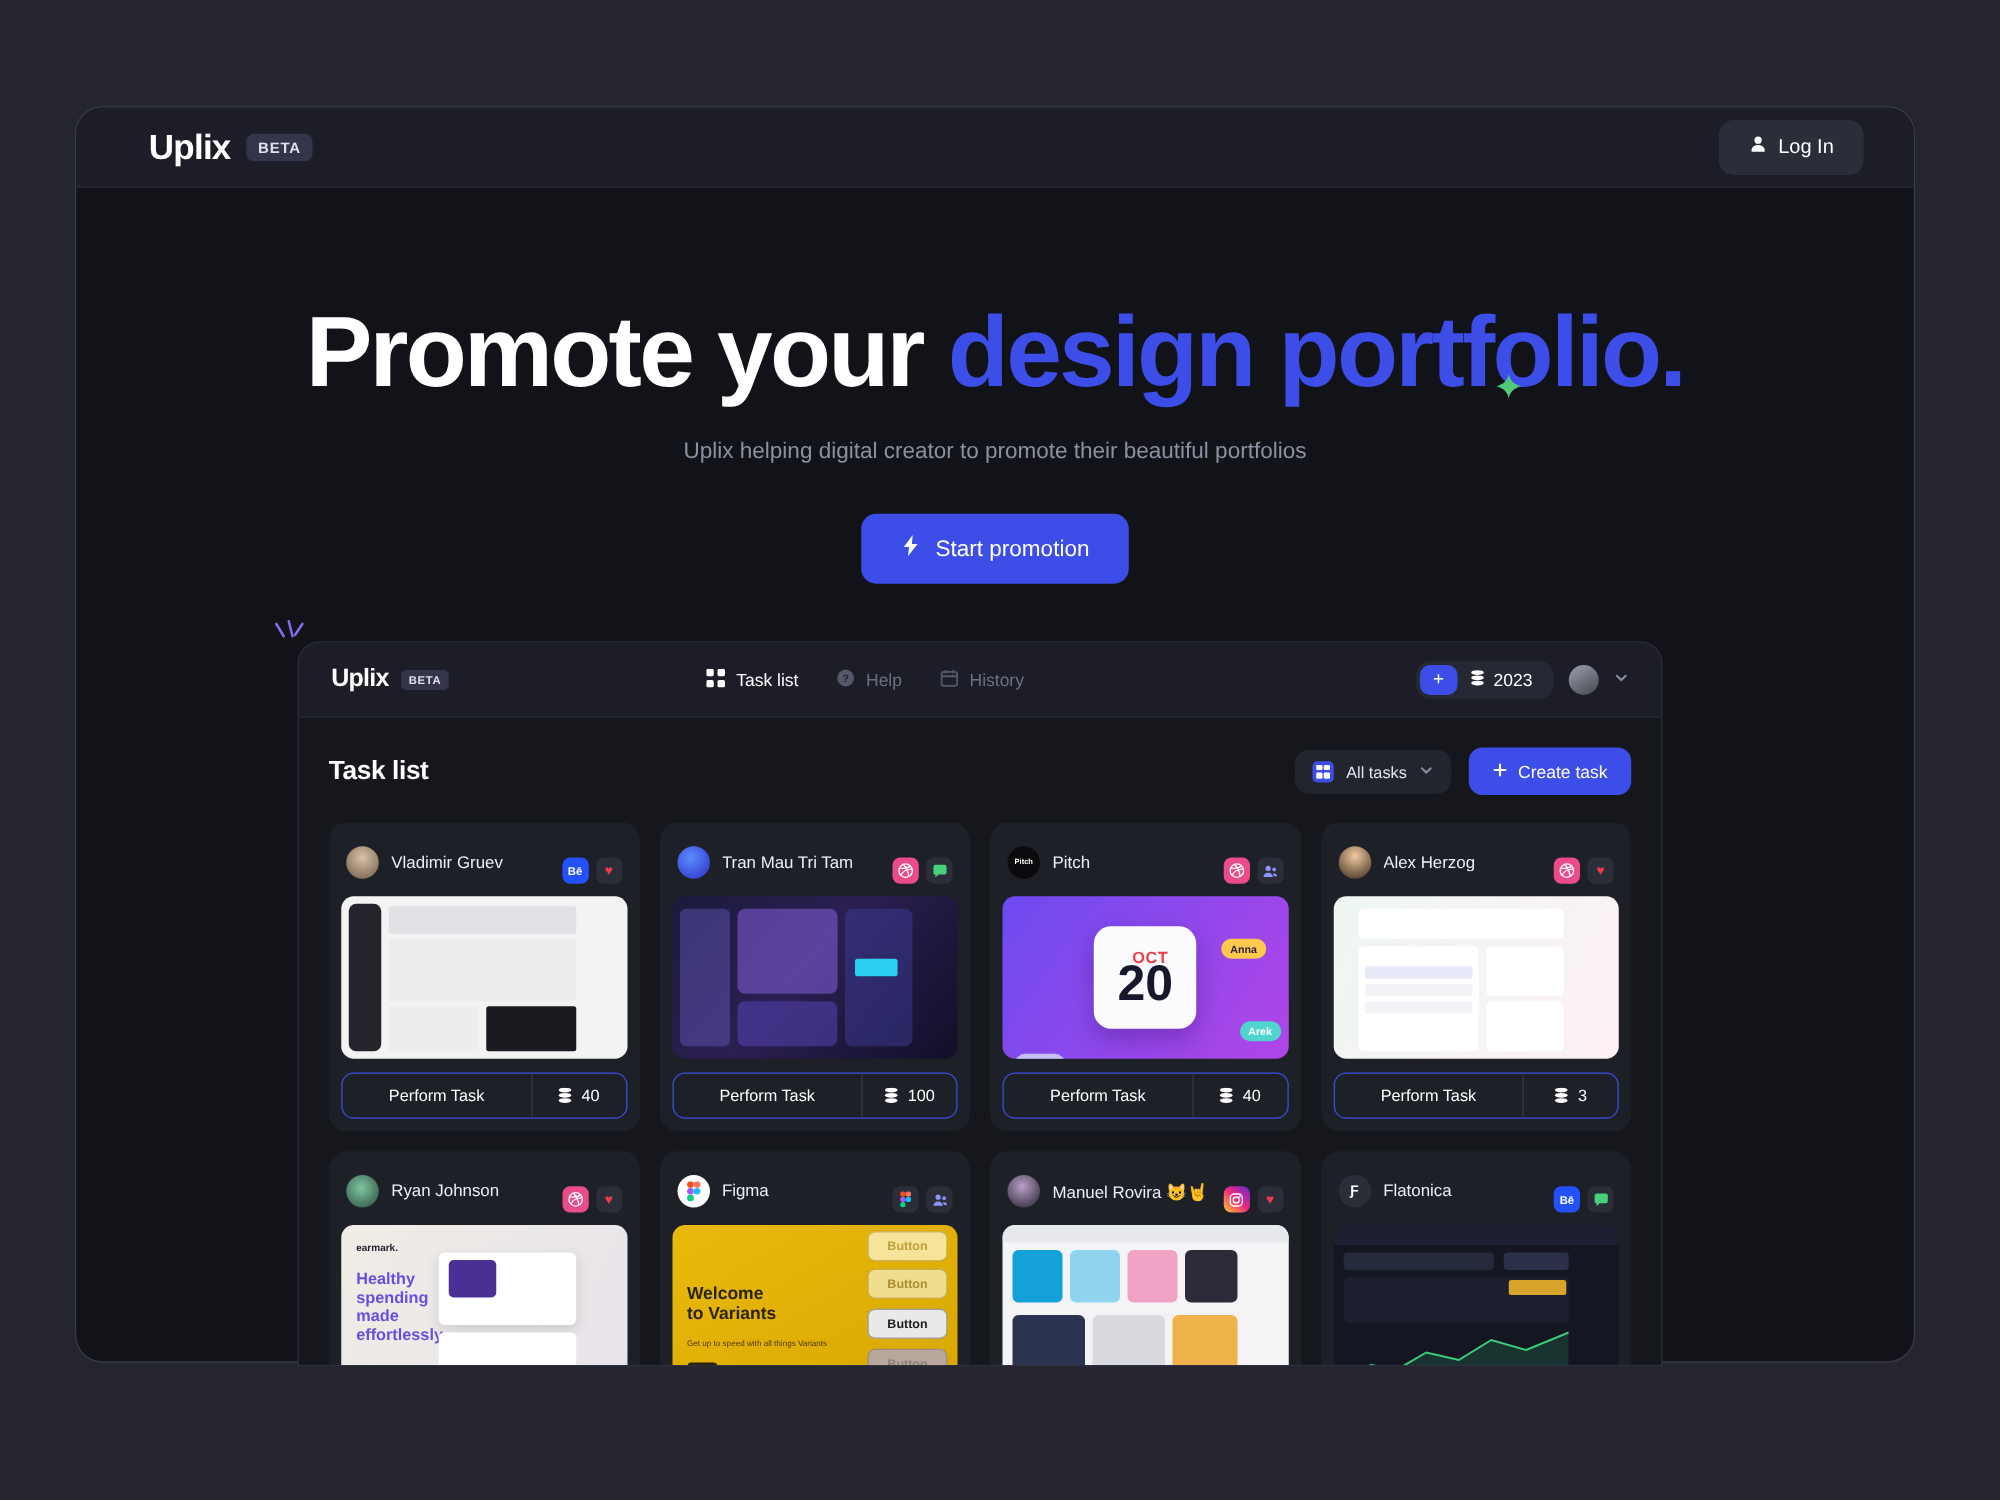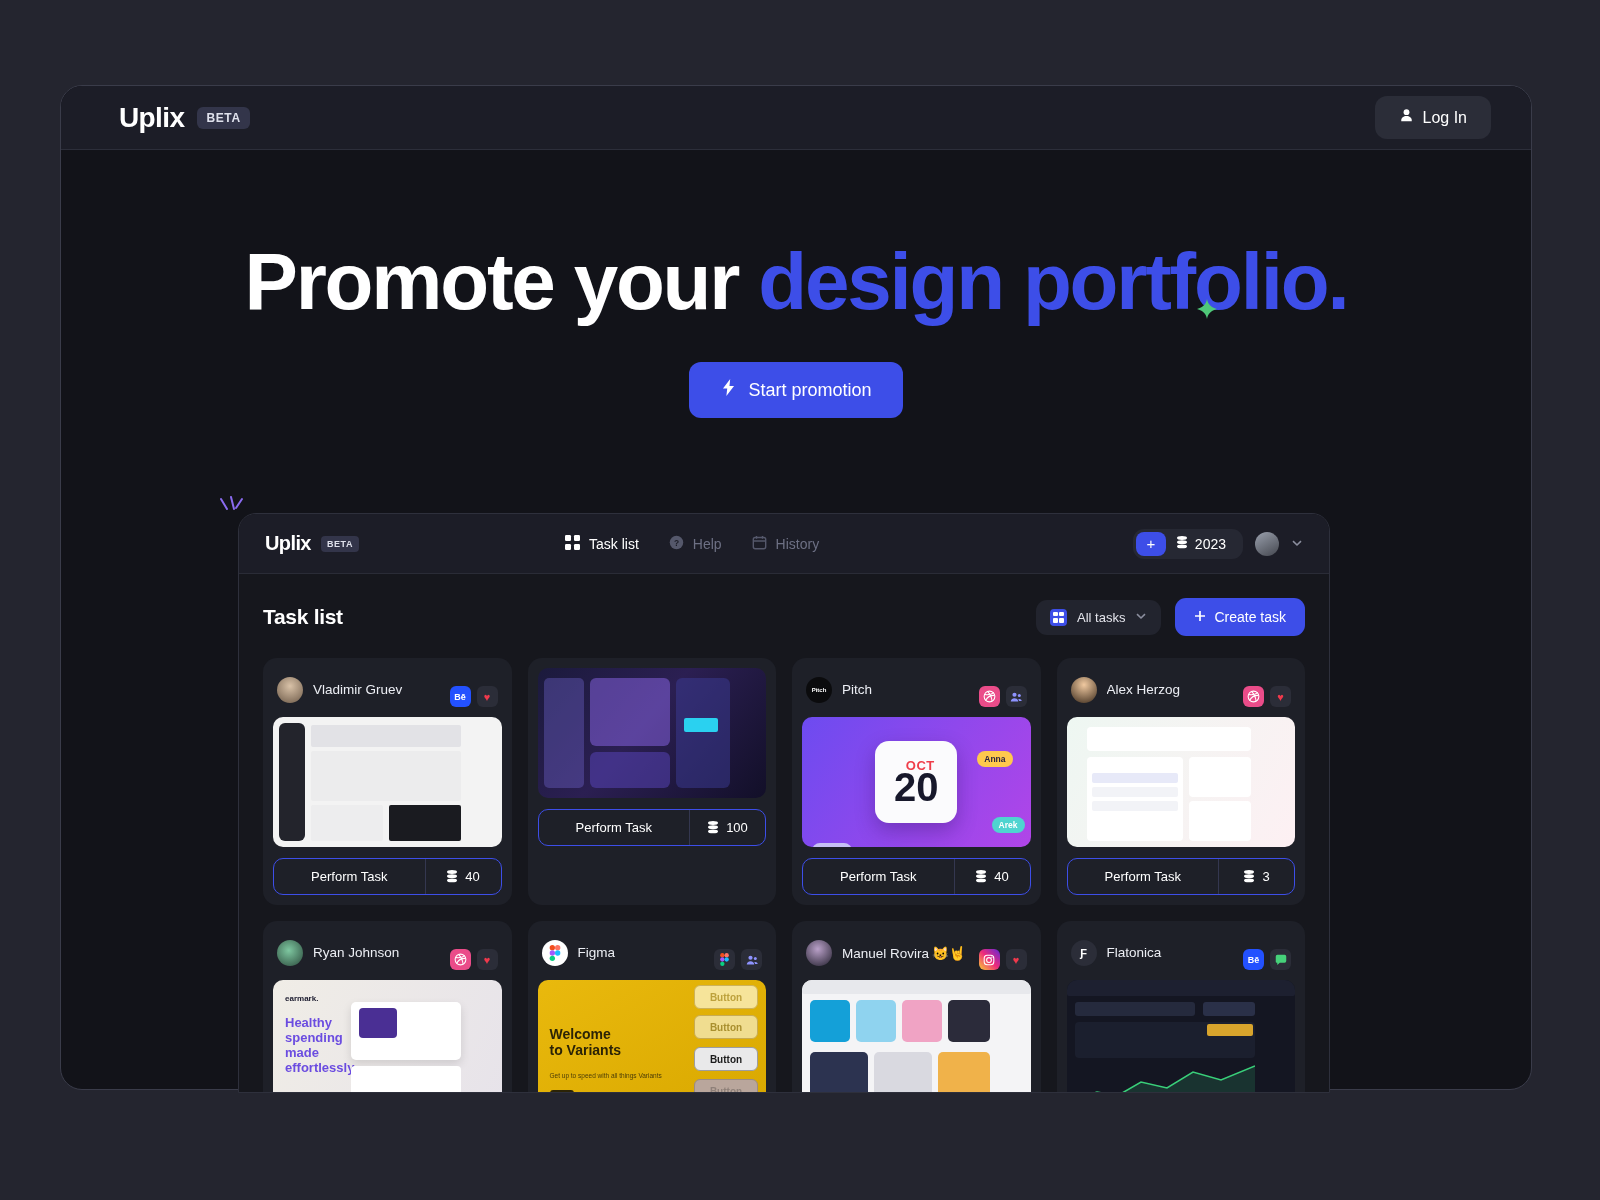--- a/index.html
+++ b/index.html
@@ -198,20 +198,21 @@
             </svg>
         </span>
         <span>Log In</span>
       </button>
     </div>
 
     <div class="hero">
       <h1>
         <span>Promote your </span><span class="accent">design portfolio.</span>
       </h1>
+      <div class="hero-sub">Uplix helping digital creator to promote their beautiful portfolios</div>
       <button class="cta">
         <span>
           <svg viewBox="0 0 16 16">
               <path d="M9.6 0 2.8 9h4L6 16l7.2-9.3h-4.3z"></path>
             </svg>
         </span>
         <span>Start promotion</span>
       </button>
       <span class="star">
         <svg viewBox="0 0 20 20">
@@ -351,20 +352,37 @@
                   <ellipse cx="6" cy="2" rx="5" ry="1.9"></ellipse>
                   <ellipse cx="6" cy="6.2" rx="5" ry="1.9"></ellipse>
                   <ellipse cx="6" cy="10.4" rx="5" ry="1.9"></ellipse>
                 </svg>
               <span>40</span>
             </span>
           </div>
         </div>
 
         <div class="card">
+          <div class="card-top">
+            <div class="card-av" style="background:radial-gradient(circle at 40% 35%,#5b8cff,#2b2fc7)"></div>
+            <div class="card-name">Tran Mau Tri Tam</div>
+            <div class="card-badges">
+              <span class="bdg bdg-dr">
+                <svg width="13" height="13" viewBox="0 0 16 16" fill="none" stroke="#fff" stroke-width="1.3">
+                    <circle cx="8" cy="8" r="6.6"></circle>
+                    <path d="M2.2 5.6c4.6.6 8.4-.2 11-2.4M3.2 12.8C5.4 8.4 8.8 6.4 14 6.6M5.8 1.9C8.9 5 10.8 9 11.2 14"></path>
+                  </svg>
+              </span>
+              <span class="bdg bdg-chat">
+                <svg width="12" height="12" viewBox="0 0 16 16" fill="#46d17a">
+                    <path d="M1 3.2A2.2 2.2 0 0 1 3.2 1h9.6A2.2 2.2 0 0 1 15 3.2v6.1a2.2 2.2 0 0 1-2.2 2.2H6.4L3 14.6v-3.1h-.8A1.2 1.2 0 0 1 1 10.3z"></path>
+                  </svg>
+              </span>
+            </div>
+          </div>
           <div class="thumb t-dark">
             <span class="sk" style="left:6px;top:10px;width:40px;height:110px;background:rgba(120,110,220,.35);border-radius:5px"></span>
             <span class="sk" style="left:52px;top:10px;width:80px;height:68px;background:rgba(150,110,250,.45);border-radius:6px"></span>
             <span class="sk" style="left:52px;top:84px;width:80px;height:36px;background:rgba(90,70,190,.5);border-radius:6px"></span>
             <span class="sk" style="left:138px;top:10px;width:54px;height:110px;background:rgba(60,60,150,.5);border-radius:6px"></span>
             <span class="sk" style="left:146px;top:50px;width:34px;height:14px;background:#2ad1f0;border-radius:2px"></span>
           </div>
           <div class="perform">
             <span class="perform-label">Perform Task</span>
             <span class="perform-cost">

